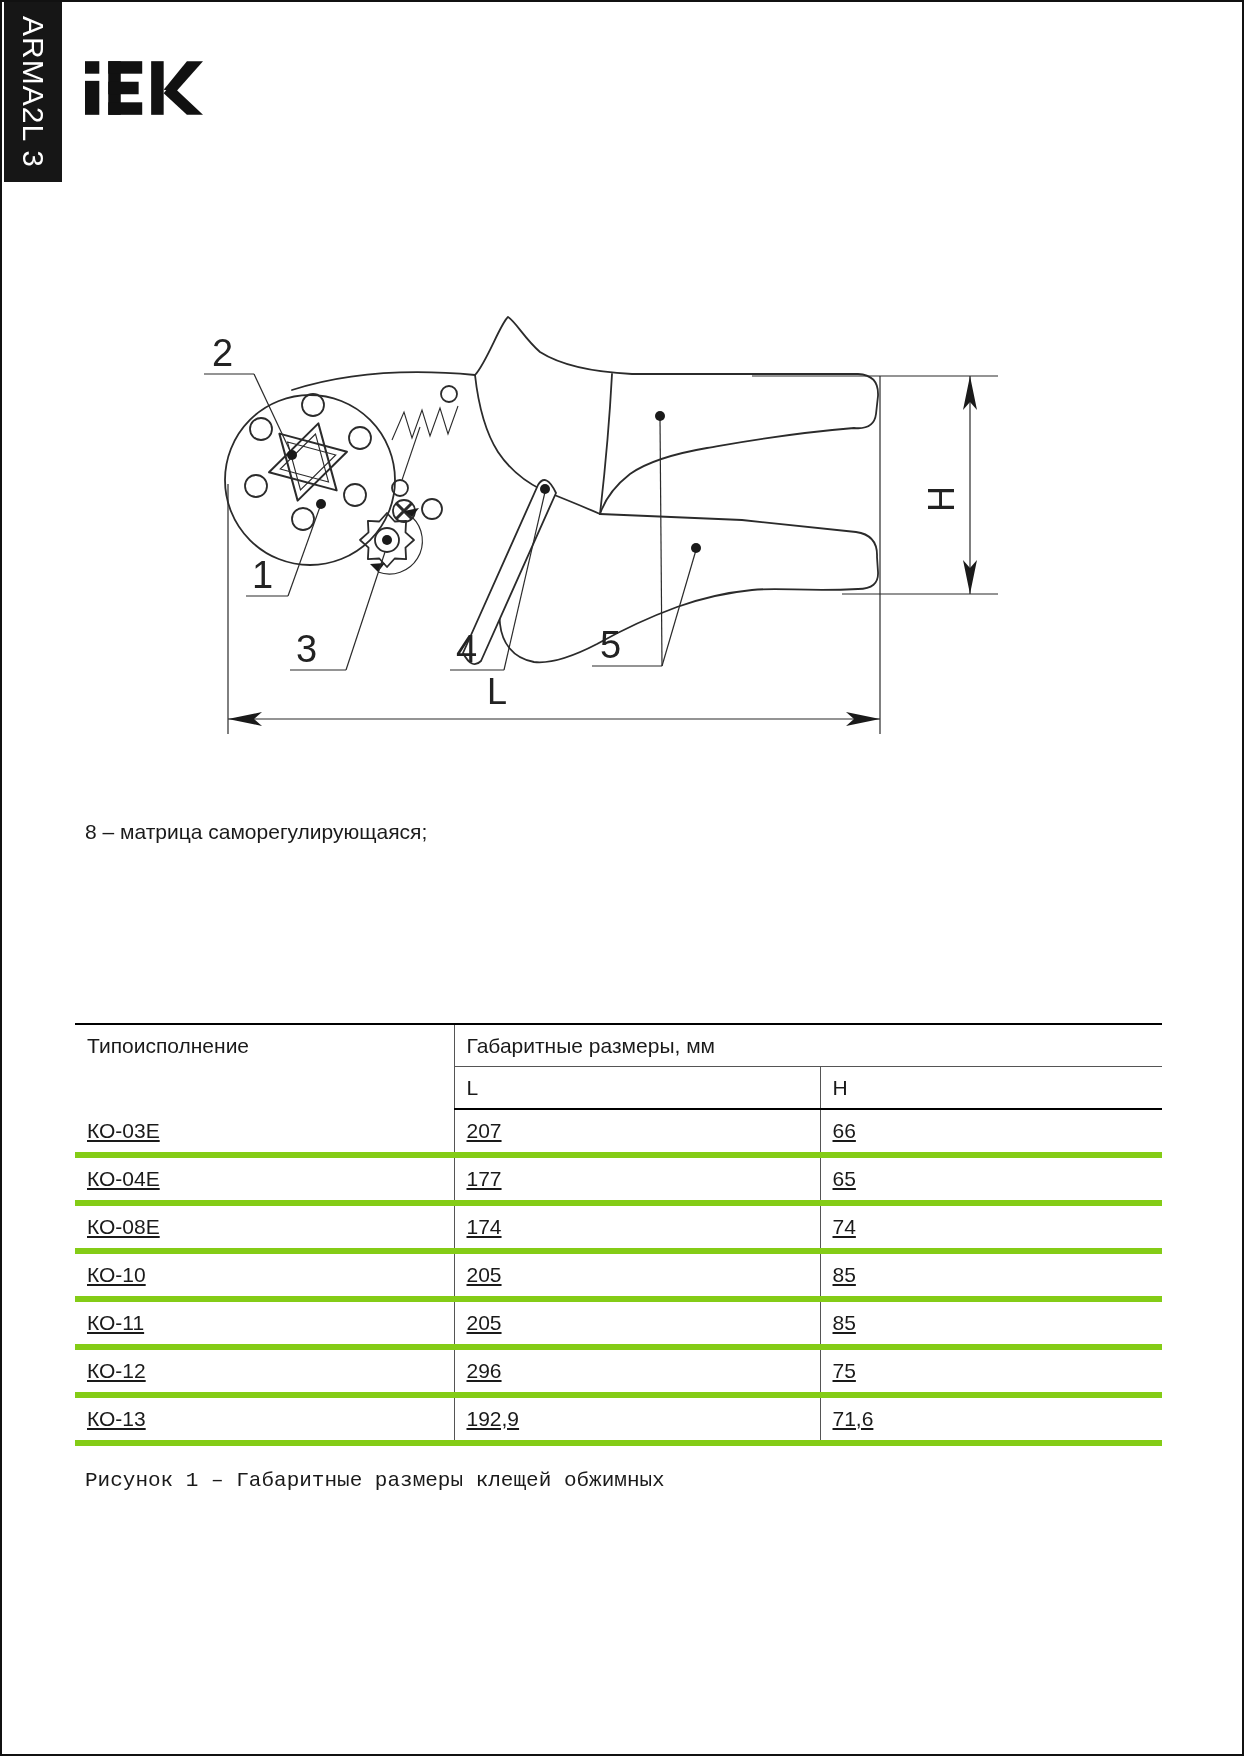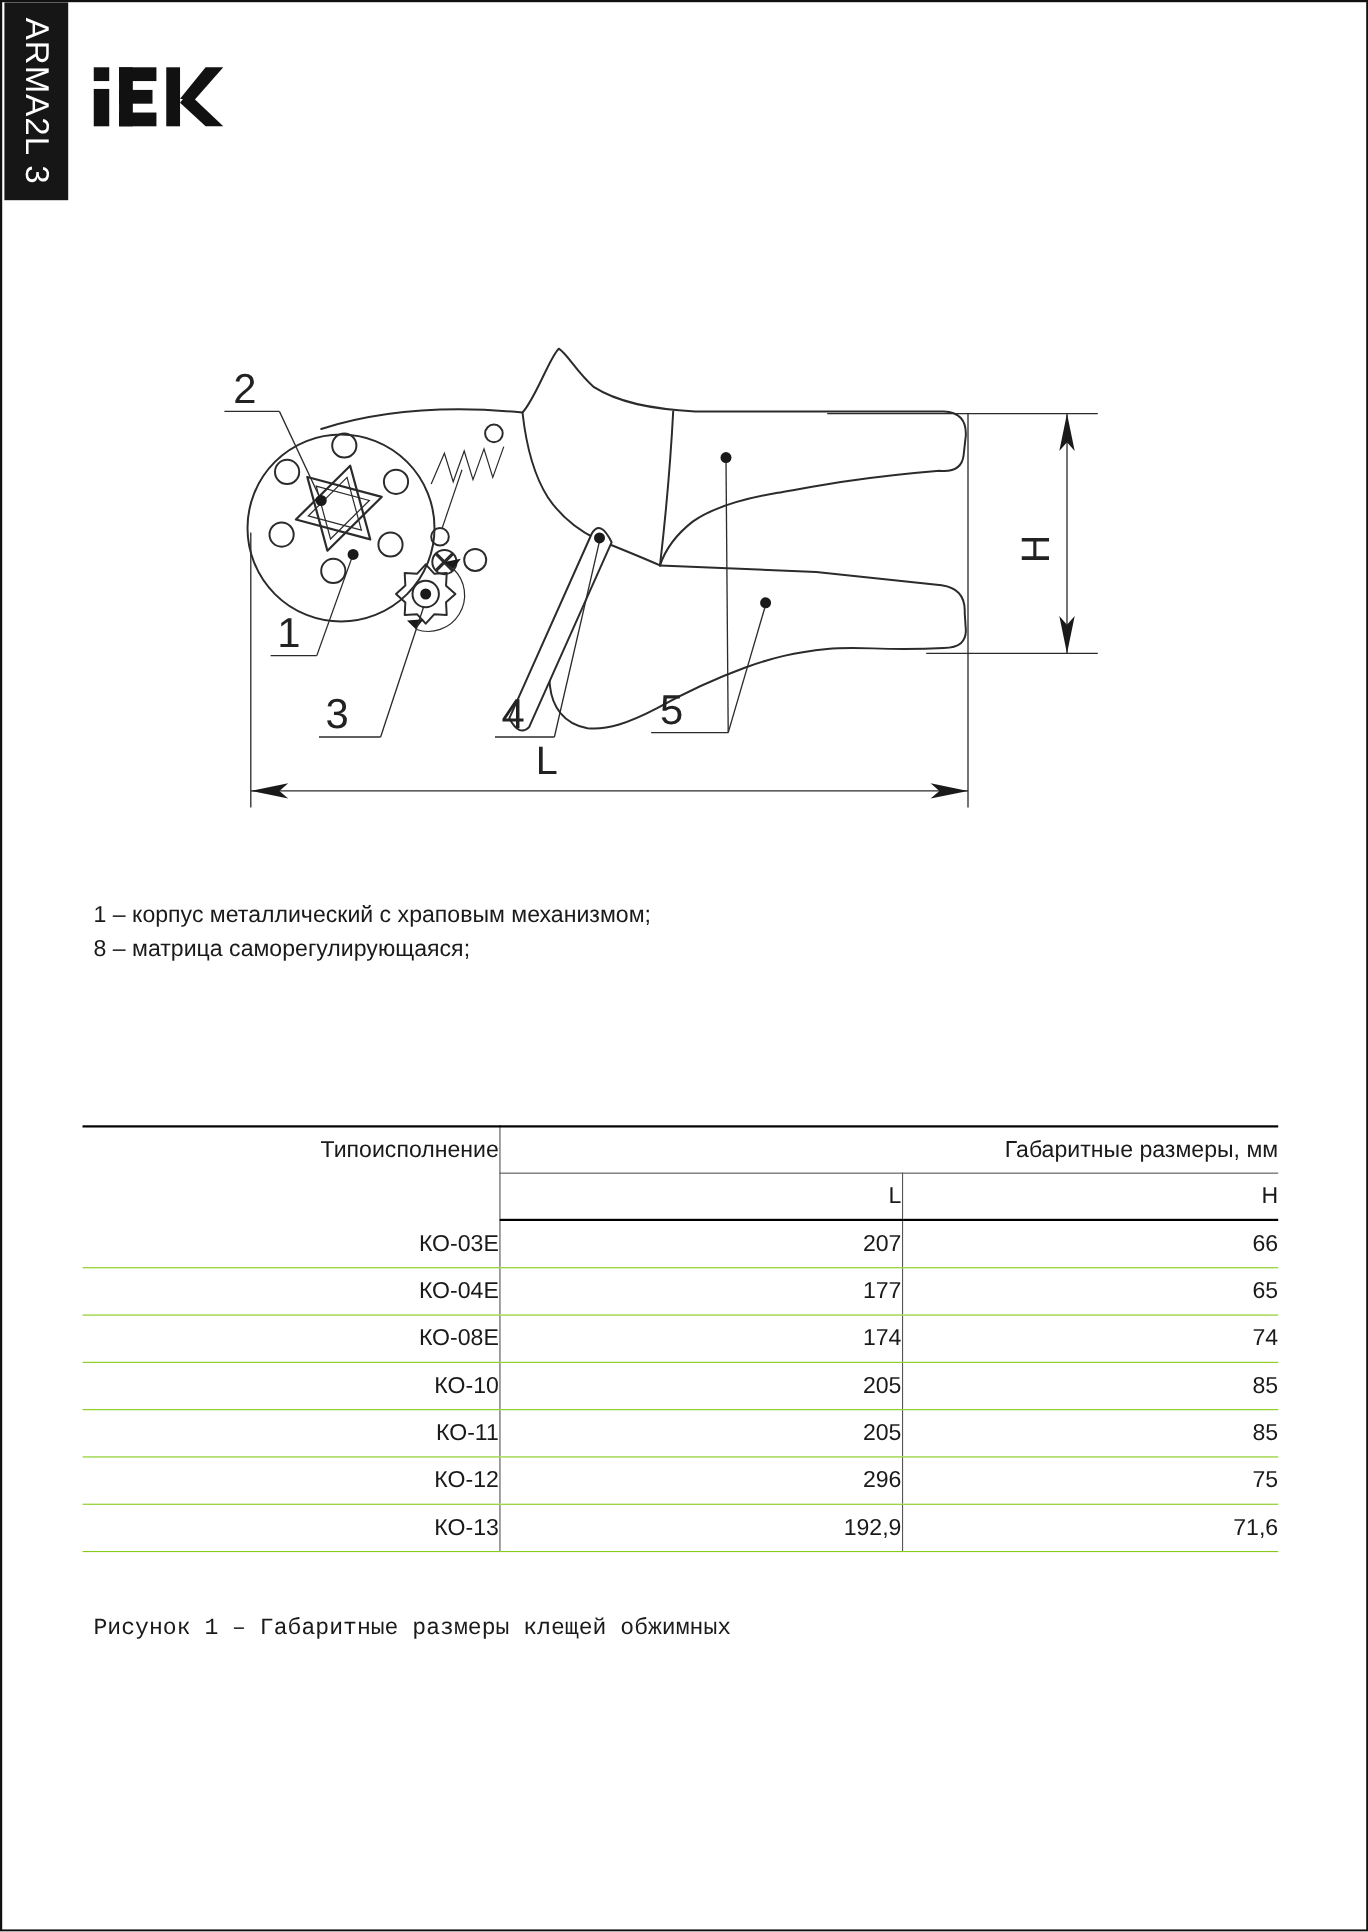--- a/index.html
+++ b/index.html
@@ -43,22 +43,22 @@
   .legend div{white-space:nowrap;}
 
   .spec-table{
     position:absolute;left:73px;top:1021px;width:1087px;
     border-collapse:collapse;table-layout:fixed;
     font-size:21px;color:#1a1a1a;
   }
   .spec-table td{padding:0 0 0 12px;vertical-align:middle;}
   .spec-table .hdr-row1 td{height:41px;}
   .spec-table .hdr-row2 td{height:41px;border-bottom:2px solid #000;}
-  .spec-table .data-row td{height:42px;border-bottom:1px solid #84cc16;}
-  .spec-table{border-top:2px solid #000;text-align:right;}
+  .spec-table .data-row td{height:42px;border-bottom:6px solid #84cc16;text-decoration:underline;}
+  .spec-table{border-top:2px solid #000;}
   .col-type{width:379px;}
   .col-l{width:366px;}
   .col-h{width:342px;}
   .v-sep{border-left:1px solid #555;}
   .merged-type{vertical-align:top !important;padding-top:9px !important;}
   .dims-hdr{border-bottom:1px solid #555;}
 
   .caption{position:absolute;left:83px;top:1467px;font-size:21px;font-family:Liberation Mono, monospace;}
 </style>
 </head>
@@ -217,21 +217,20 @@
         <line class="dim" x1="450" y1="404" x2="520" y2="404"></line>
         <line class="dim" x1="520" y1="404" x2="518" y2="156"></line>
         <line class="dim" x1="520" y1="404" x2="554" y2="288"></line>
         <circle class="dot" cx="518" cy="154" r="5"></circle>
         <circle class="dot" cx="554" cy="286" r="5"></circle>
       </g>
     </svg>
   </div>
 
   <div class="legend">
-    <div>1 – корпус металлический с храповым механизмом;</div>
     <div>8 – матрица саморегулирующаяся;</div>
   </div>
 
   <table class="spec-table">
     <colgroup>
       <col class="col-type">
         <col class="col-l">
         <col class="col-h">
     </colgroup>
     <tbody>

